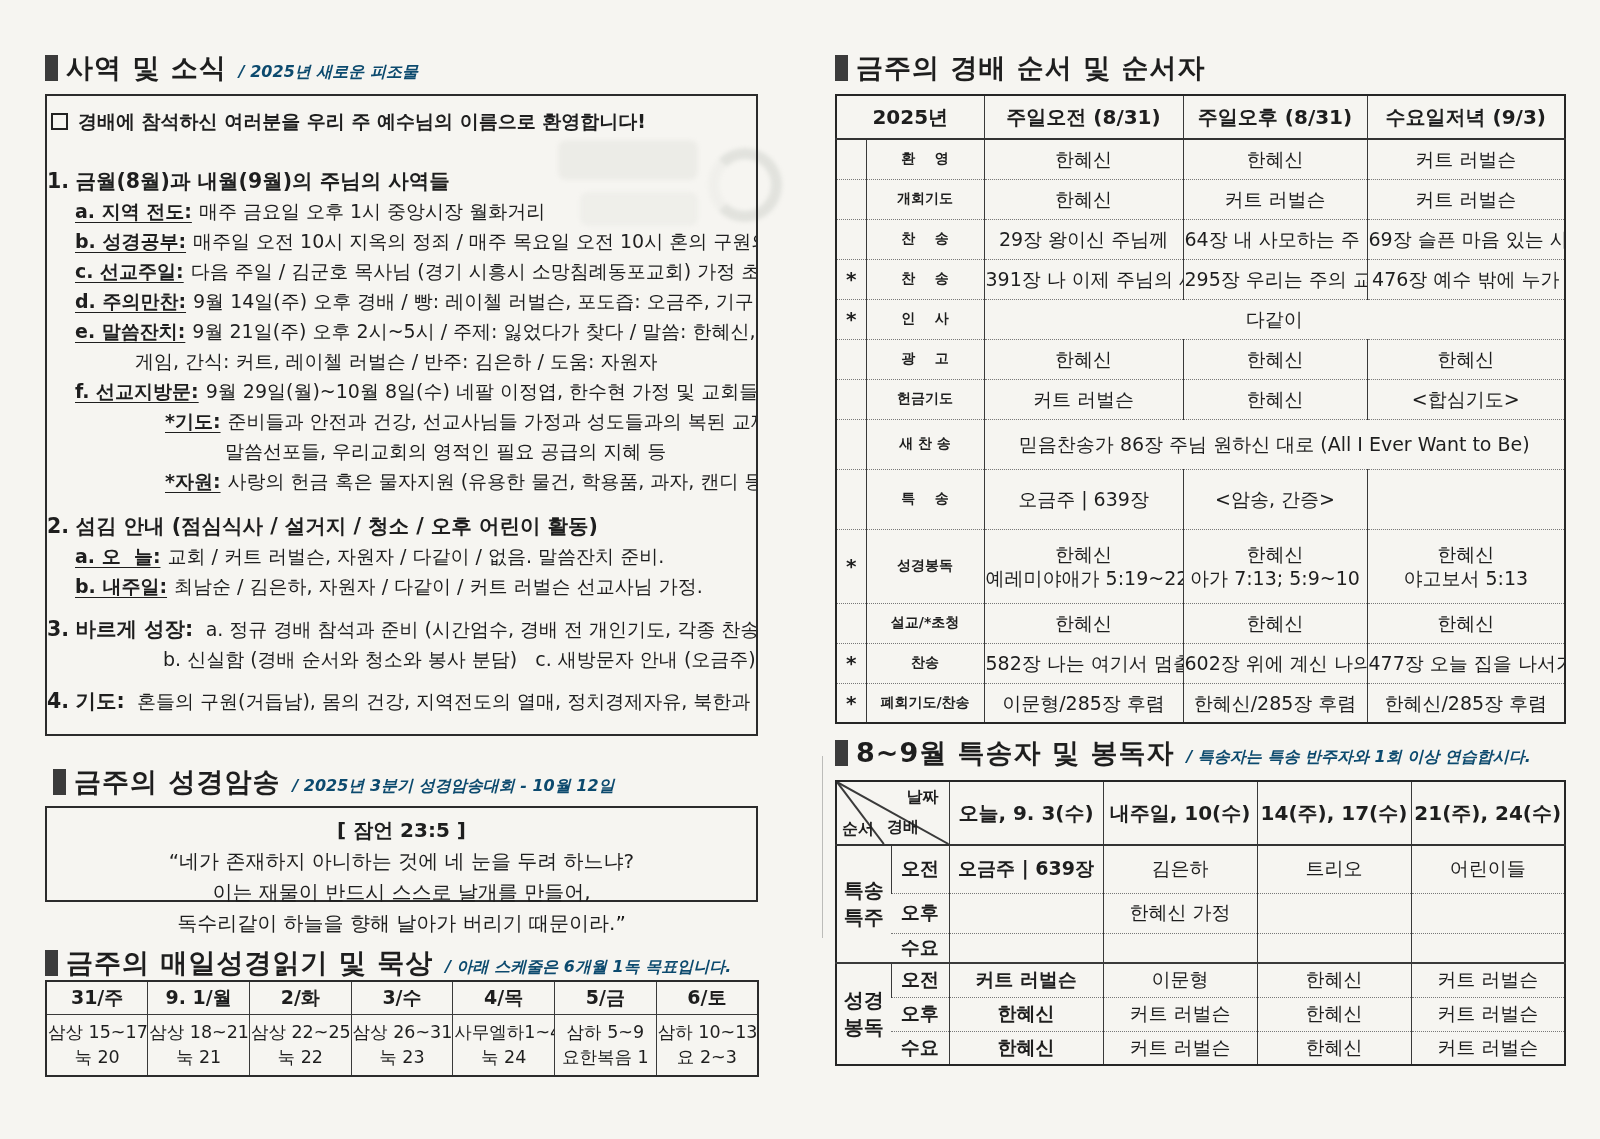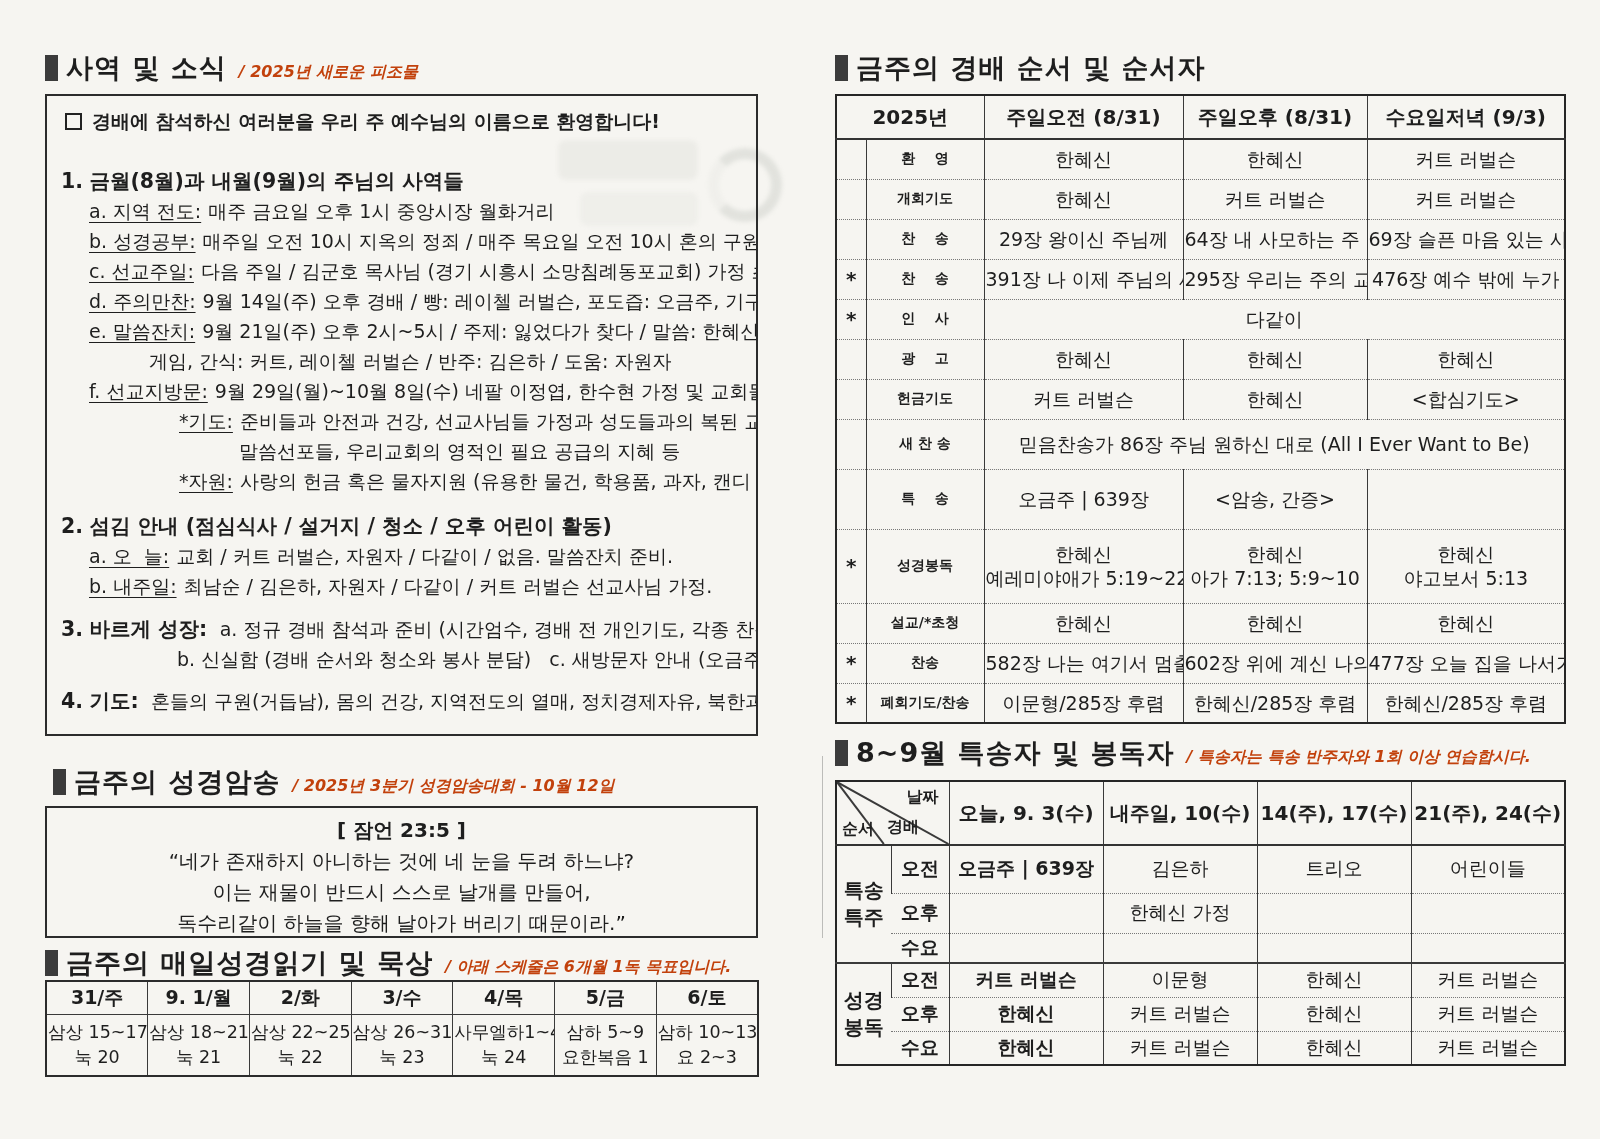--- a/index.html
+++ b/index.html
@@ -6,48 +6,48 @@
   body{
     width:1600px;height:1139px;position:relative;overflow:hidden;
     background:#f6f5f1;
     font-family:"DejaVu Sans","Liberation Sans",sans-serif;
     color:#1e1e1e;
   }
   
   .sec-title{position:absolute;display:flex;align-items:baseline;white-space:nowrap;}
   .bar{display:inline-block;width:13px;height:26px;background:#3b3b3b;margin-right:8px;align-self:center;}
   .t-main{font-size:27px;font-weight:800;letter-spacing:1px;}
-  .t-sub{font-size:16px;font-style:italic;font-weight:600;margin-left:12px;color:#c2410c;}
+  .t-sub{font-size:16px;font-style:italic;font-weight:600;margin-left:12px;color:#0c4a6e;}
   
   .news-box{
     position:absolute;left:45px;top:94px;width:713px;height:642px;
     border:2px solid #2c2c2c;background:transparent;box-sizing:border-box;
-    padding:10px 14px 0 14px;overflow:hidden;
+    padding:10px 14px 0 0;overflow:hidden;
   }
   .checkline{display:flex;align-items:center;font-size:19px;font-weight:600;line-height:30px;white-space:nowrap;}
   .cb{display:inline-block;width:13px;height:13px;border:2px solid #222;margin:0 10px 0 4px;flex:0 0 auto;}
   .sec{margin-top:0;}
   .sec:nth-of-type(1){margin-top:30px;}
   .sec:nth-of-type(2){margin-top:15px;}
   .sec:nth-of-type(3){margin-top:13px;}
   .sec:nth-of-type(4){margin-top:12px;}
   .sec-head-line{font-size:20px;line-height:30px;white-space:nowrap;}
   .sec-no,.sec-heading{font-weight:800;font-size:20.5px;}
   .sec-head-text{font-size:19px;font-weight:500;margin-left:6px;}
   .news-line{font-size:19px;font-weight:500;line-height:30px;white-space:nowrap;}
   .ind1{padding-left:28px;}
   .ind2{padding-left:118px;}
   .ind3{padding-left:88px;}
   .ind4{padding-left:178px;}
   .ind5{padding-left:116px;}
-  .item-label{font-weight:400;text-decoration:underline;text-underline-offset:4px;margin-right:7px;}
+  .item-label{font-weight:700;text-decoration:underline;text-underline-offset:4px;margin-right:7px;}
   .item-text{font-weight:500;}
   
   .memory-box{
-    position:absolute;left:45px;top:806px;width:713px;height:132px;box-sizing:border-box;
+    position:absolute;left:45px;top:806px;width:713px;height:96px;box-sizing:border-box;
     border:2px solid #2c2c2c;text-align:center;padding-top:7px;
   }
   .mem-ref{font-size:20px;line-height:31px;font-weight:600;}
   .mem-line{font-size:20px;line-height:31px;font-weight:500;}
   
   table{border-collapse:collapse;table-layout:fixed;}
   .reading{position:absolute;left:45px;top:980px;width:714px;border:2px solid #2c2c2c;}
   .reading th{border:1.5px solid #3a3a3a;height:30px;font-size:19px;font-weight:800;}
   .reading td{border:1.5px solid #3a3a3a;height:58px;font-size:17.5px;line-height:25px;text-align:center;font-weight:500;white-space:nowrap;overflow:hidden;}
   

